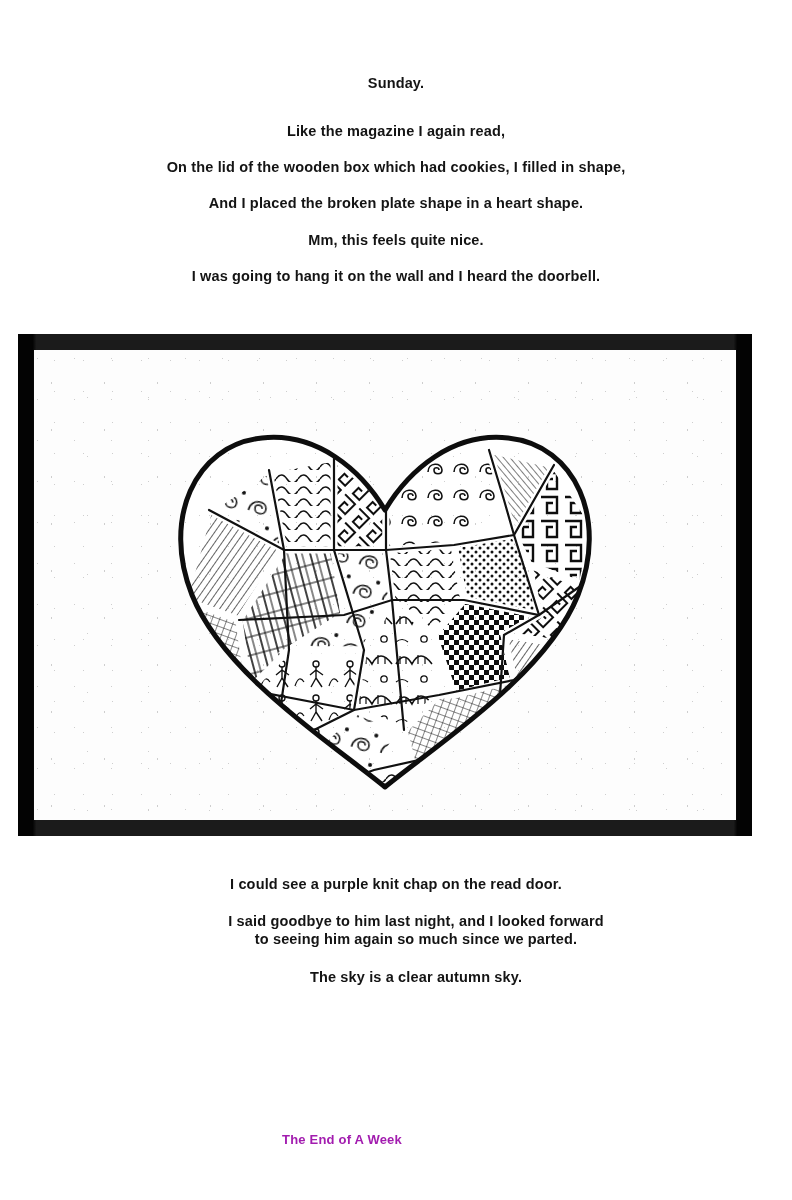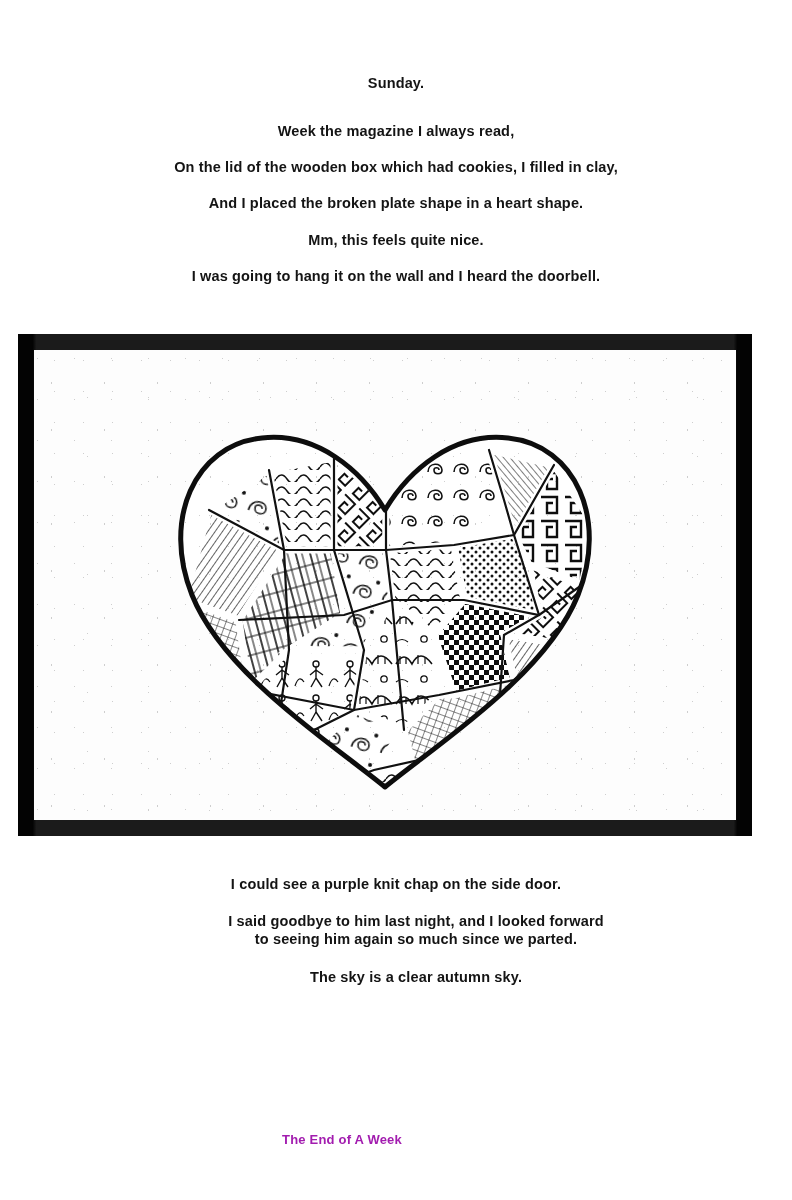--- a/index.html
+++ b/index.html
@@ -118,22 +118,22 @@
     pointer-events: none;
   }
 </style>
 </head>
 <body>
 
 <div class="page">
 
   <div class="verse-top">
     <p class="line heading">Sunday.</p>
-    <p class="line">Week the magazine I always read,</p>
-    <p class="line">On the lid of the wooden box which had cookies, I filled in clay,</p>
+    <p class="line">Like the magazine I again read,</p>
+    <p class="line">On the lid of the wooden box which had cookies, I filled in shape,</p>
     <p class="line">And I placed the broken plate shape in a heart shape.</p>
     <p class="line">Mm, this feels quite nice.</p>
     <p class="line">I was going to hang it on the wall and I heard the doorbell.</p>
   </div>
 
   <div class="art-frame">
     <div class="art-inner">
       <svg width="702" height="470" viewBox="0 0 702 470" xmlns="http://www.w3.org/2000/svg">
         <defs>
 
@@ -263,21 +263,21 @@
           <path d="M455 100 L470 150 L480 185 L505 265 L470 285 L465 360"></path>
         </g>
 
         </svg>
         <div class="noise"></div>
 
     </div>
   </div>
 
   <div class="verse-bottom">
-    <p class="line">I could see a purple knit chap on the side door.</p>
+    <p class="line">I could see a purple knit chap on the read door.</p>
     <p class="line pair">I said goodbye to him last night, and I looked forward</p>
     <p class="line pair tight">to seeing him again so much since we parted.</p>
     <p class="line">The sky is a clear autumn sky.</p>
   </div>
 
   <div class="footer">The End of A Week</div>
 
 </div>
 
 </body></html>

